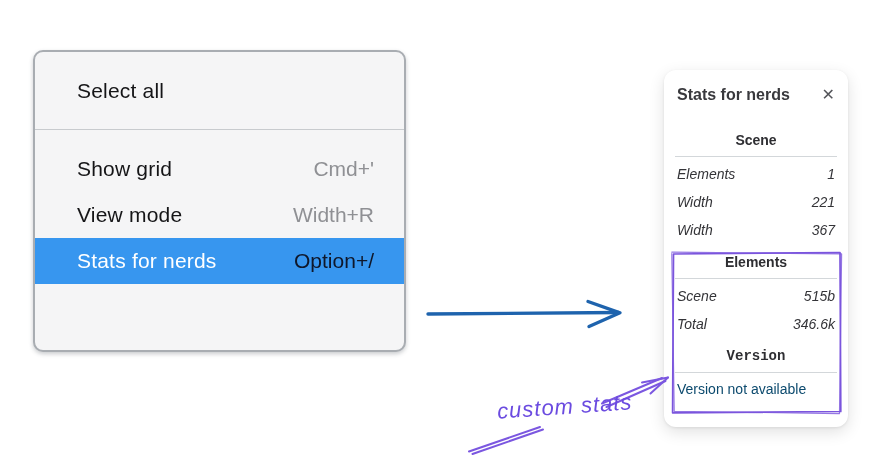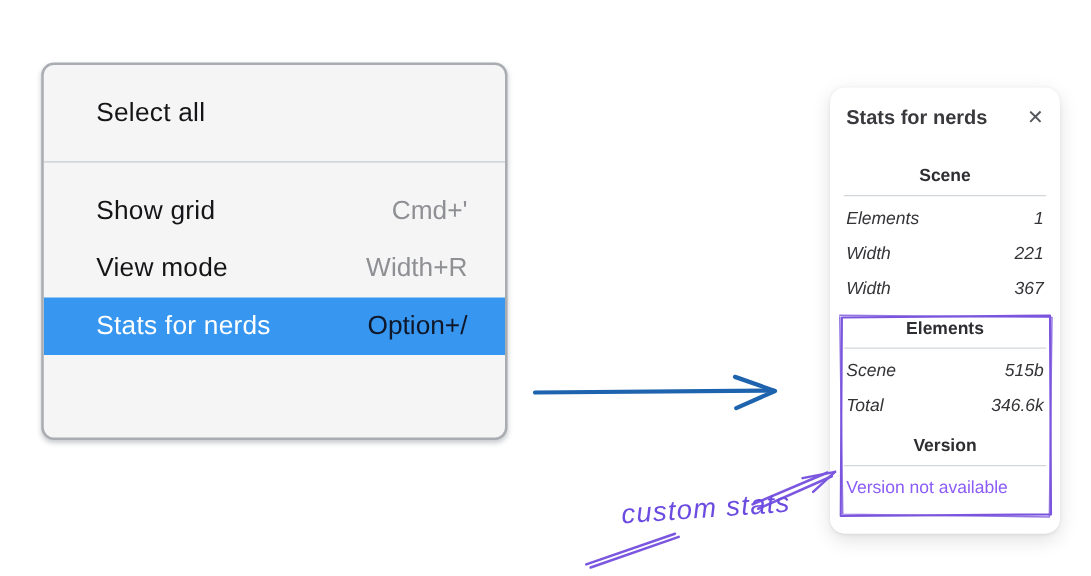--- a/index.html
+++ b/index.html
@@ -35,25 +35,25 @@
     box-shadow:0 1px 3px rgba(0,0,0,.08), 0 5px 16px rgba(0,0,0,.12);
     box-sizing:border-box; padding:16px 13px 0;
     font-size:14px; color:#343438;
   }
   .sp-titlebar { display:flex; justify-content:space-between; align-items:flex-start; }
   .sp-title { font-weight:bold; font-size:16px; color:#39393d; }
   .sp-close { font-size:16px; color:#54555a; line-height:1.1; background:none; border:none; padding:0; cursor:pointer; font-family:inherit; }
   .sp-header { text-align:center; font-weight:bold; font-size:14px; color:#2e2e32; }
   .sp-header.h-scene   { margin-top:28px; }
   .sp-header.h-storage { margin-top:10px; }
-  .sp-header.h-version { margin-top:10px; }
+  .sp-header.h-version { margin-top:10px;font-family:Liberation Mono, monospace; }
   .sp-div { border:none; border-top:1px solid #d3d7da; margin:8px -2px 0; }
   .sp-row { display:flex; justify-content:space-between; line-height:28px;font-style:italic; }
   .sp-rows { margin-top:3px; }
-  .sp-note { line-height:28px; margin-top:2px; color:#8b5cf6; }
+  .sp-note { line-height:28px; margin-top:2px; color:#0c4a6e; }
 
   
   .overlay { position:absolute; left:0; top:0; pointer-events:none; }
   .flow-arrow   { stroke:#1e63ad; stroke-width:3.4; fill:none; stroke-linecap:round; stroke-linejoin:round; }
   .sketch-purple{ stroke:#7b55dd; stroke-width:1.7; fill:none; stroke-linecap:round; stroke-linejoin:round; }
   .sketch-purple.thin { stroke-width:1.2; opacity:.8; }
   .ann-arrow    { stroke:#7b57e0; stroke-width:2; fill:none; stroke-linecap:round; stroke-linejoin:round; }
   .annotation-label {
     position:absolute; left:497px; top:394px;
     font-size:22px; font-style:italic; letter-spacing:1px;

